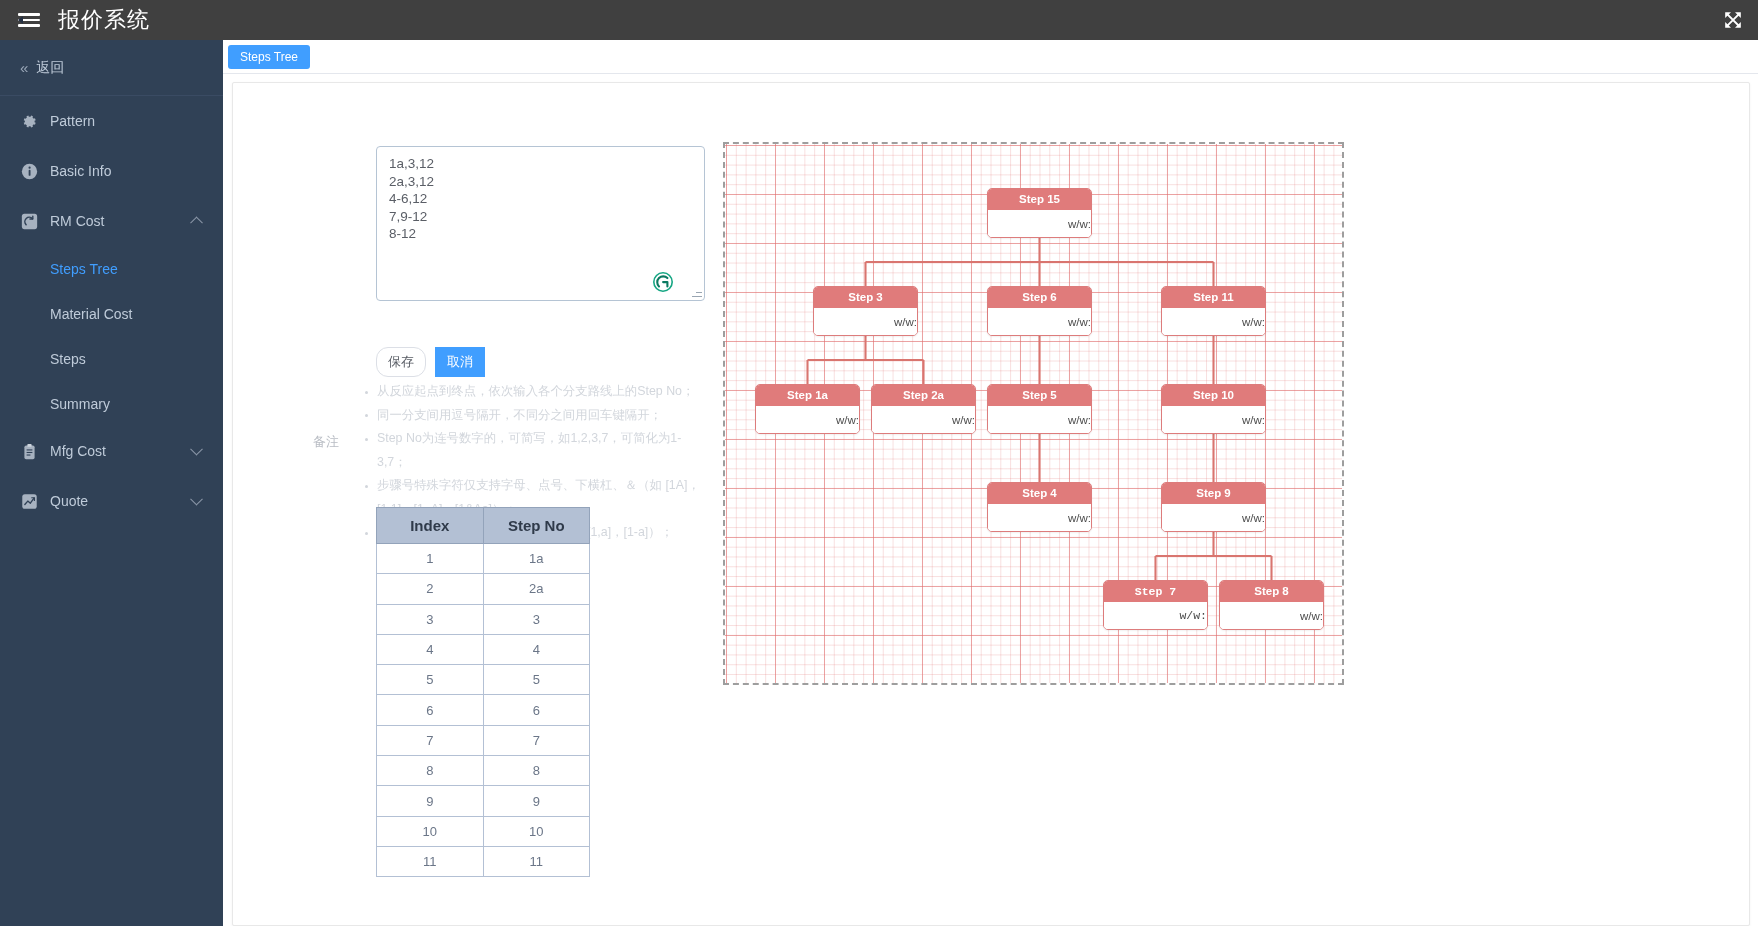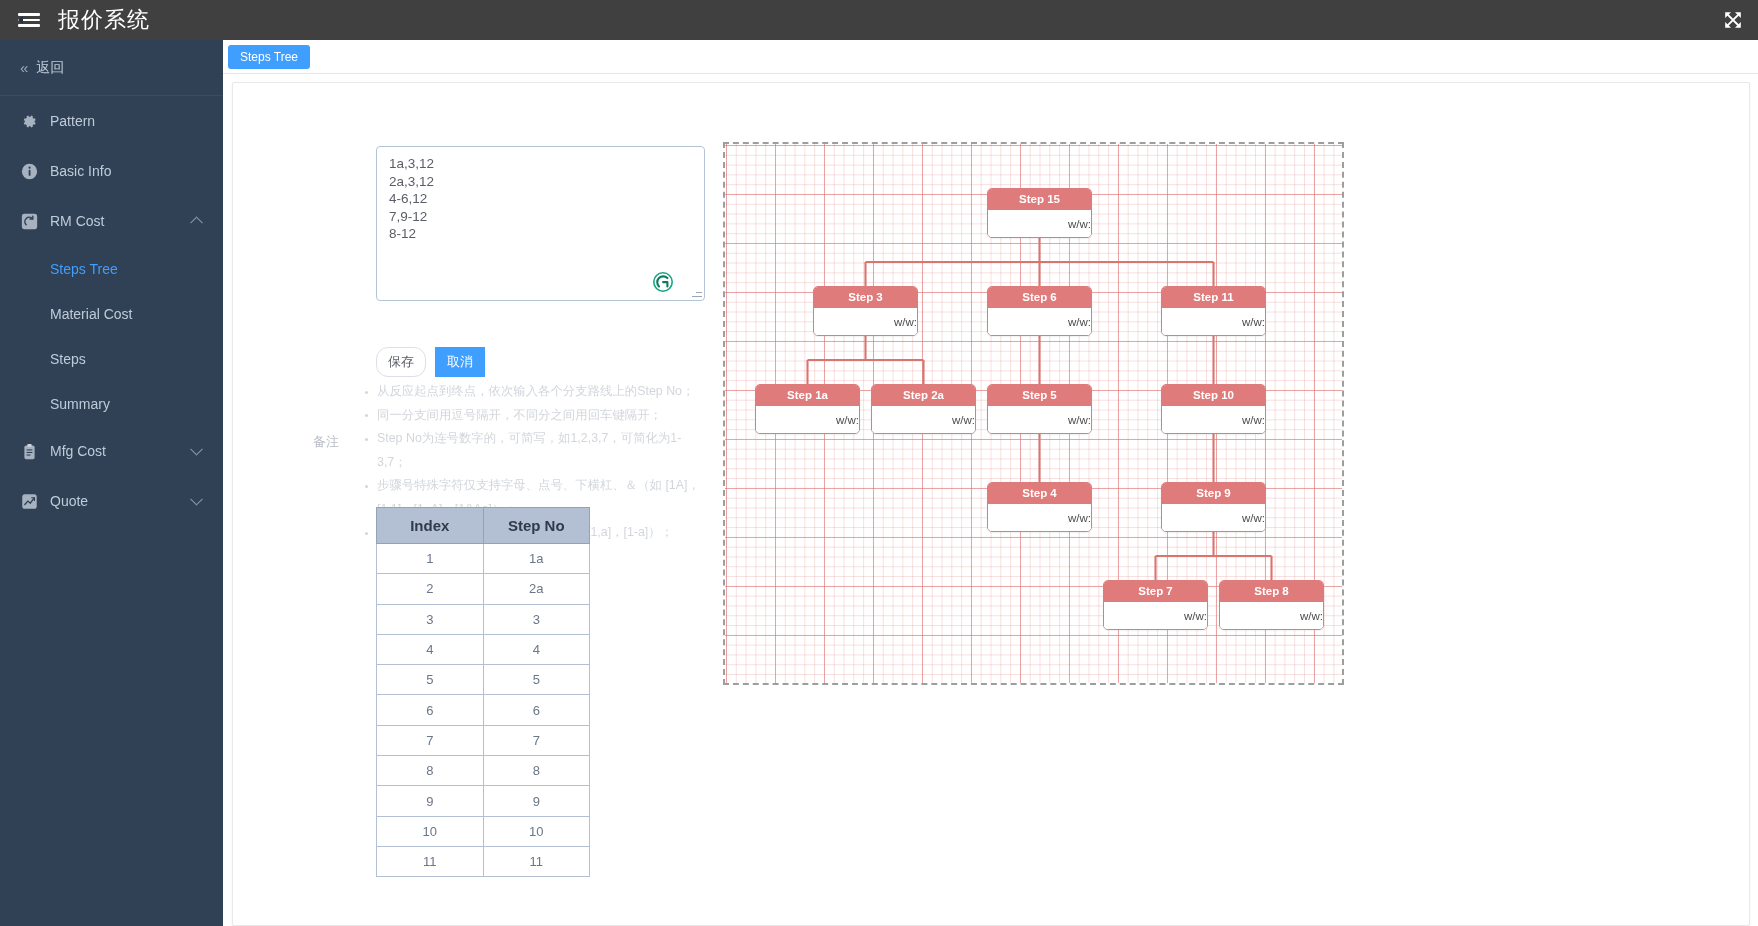--- a/index.html
+++ b/index.html
@@ -462,21 +462,21 @@
             <div class="nbody">w/w:</div>
           </div>
           <div class="node" style="left: 262px; top: 338px;">
             <div class="nhead">Step 4</div>
             <div class="nbody">w/w:</div>
           </div>
           <div class="node" style="left: 436px; top: 338px;">
             <div class="nhead">Step 9</div>
             <div class="nbody">w/w:</div>
           </div>
-          <div class="node" style="left: 378px; top: 436px;">
+          <div class="node" style="left: 378px; top: 436px; font-family: Liberation Mono, monospace;">
             <div class="nhead">Step 7</div>
             <div class="nbody">w/w:</div>
           </div>
           <div class="node" style="left: 494px; top: 436px;">
             <div class="nhead">Step 8</div>
             <div class="nbody">w/w:</div>
           </div>
         </div>
     </div>
 

